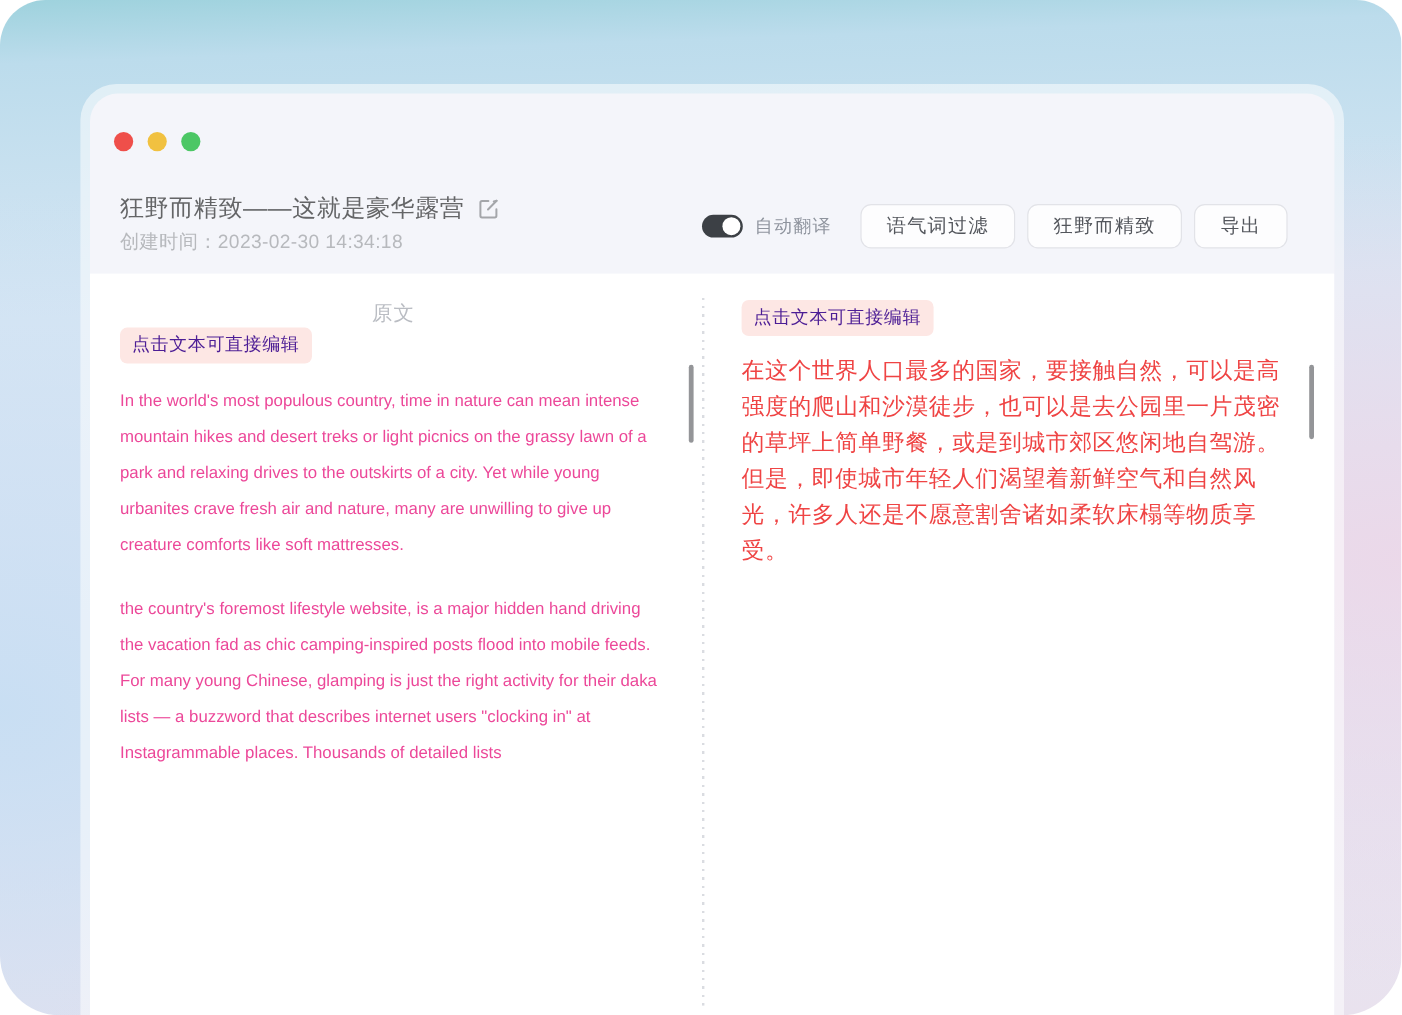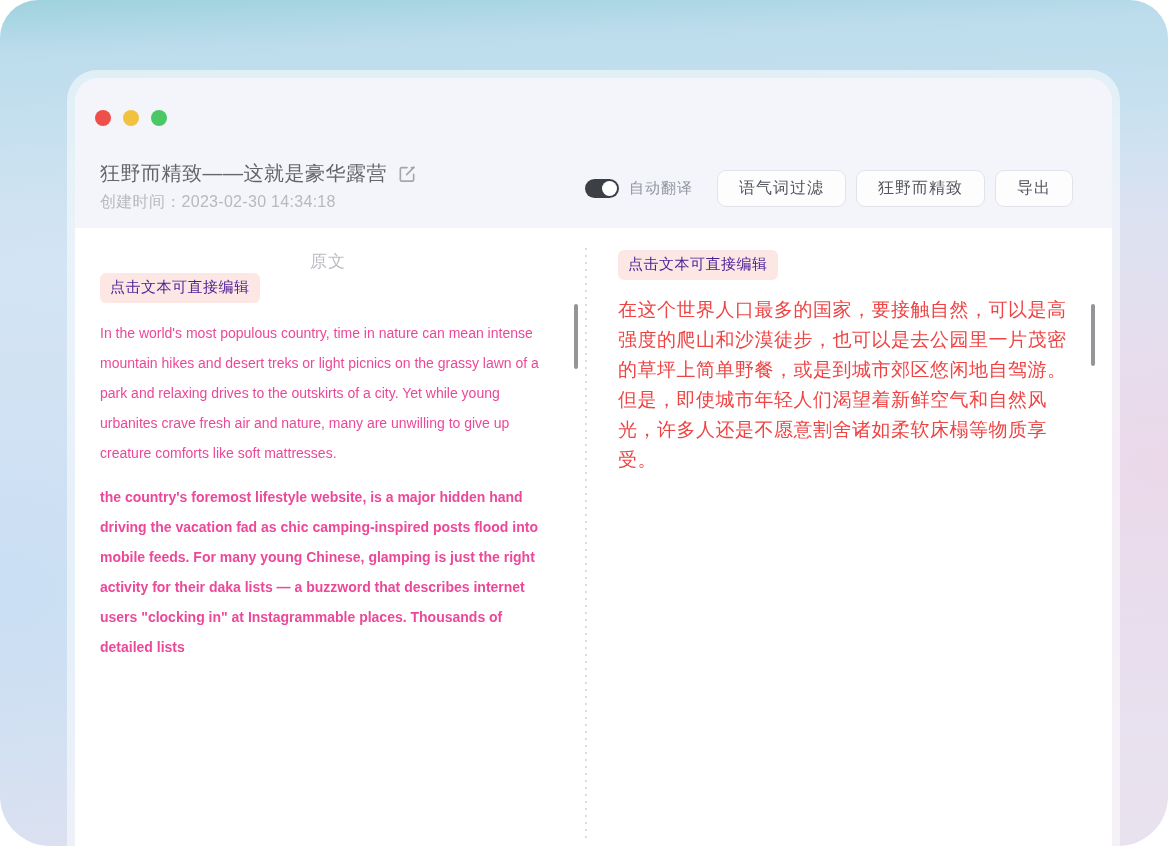--- a/index.html
+++ b/index.html
@@ -53,21 +53,21 @@
   .col { position:absolute; top:22px; }
   .col-source { left:25px;  width:456px; }
   .col-target { left:543px; width:452px; }
   .col-header { font-size:17px; color:#babdc3; letter-spacing:1px;text-align:center; }
   .hint-badge {
     display:inline-block; padding:5px 10px 6px; border-radius:6px;
     background:#fde7e4; color:#4c1d95; font-size:15px; letter-spacing:.5px; cursor:pointer;
   }
   .text-region { margin-top:15px; height:438px; overflow:hidden; cursor:text; }
   .text-region p { font-size:14px; line-height:30px; color:#ec4899; }
-  .text-region p + p { margin-top:14px;font-weight:bold; }
+  .text-region p + p { margin-top:24px; }
   .col-target .text-region p { font-size:19px; letter-spacing:.5px; color:#ef4444; }
 
   .divider-dotted {
     position:absolute; left:510px; top:20px; width:2px; height:590px;
     background:repeating-linear-gradient(to bottom, #dadce1 0 2px, transparent 2px 7px);
   }
   .scroll-thumb { position:absolute; width:4px; border-radius:2px; background:#949598; }
   .thumb-source { left:499px; top:76px; height:65px; }
   .thumb-target { left:1016px; top:76px; height:62px; }
 </style>

